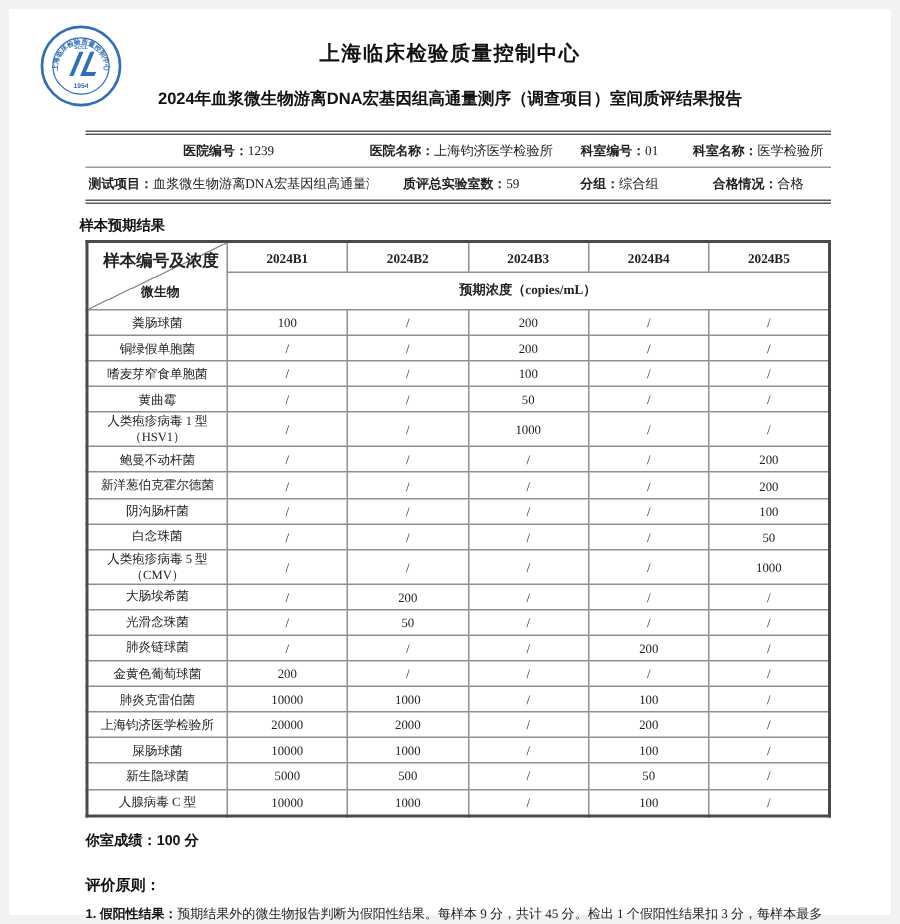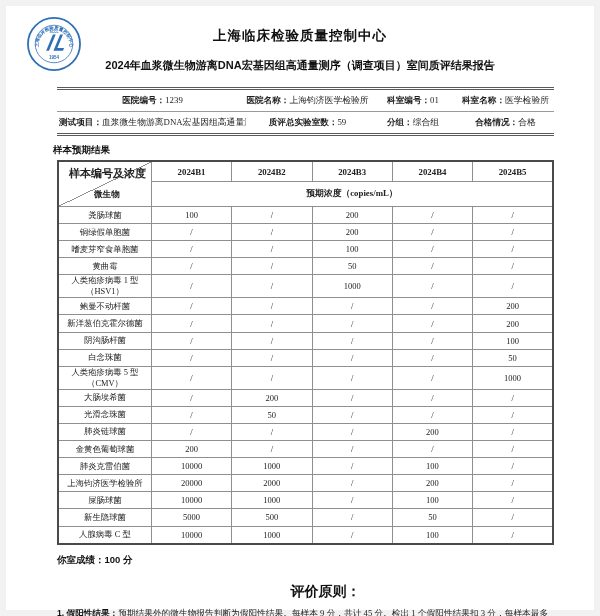--- a/index.html
+++ b/index.html
@@ -75,21 +75,21 @@
   table.main tbody td{height:16.1px;}
   table.main tbody td.name-cell{font-size:8.4px;}
   .score-line{
     margin:9px 0 16px 51px;
     font-family:"Liberation Sans","DejaVu Sans",sans-serif;
     font-weight:bold;font-size:9.5px;color:#111;
   }
   .principles-title{
     margin:8px 0 0 51px;
     font-family:"Liberation Sans","DejaVu Sans",sans-serif;
-    font-weight:bold;font-size:14px;color:#111;text-align:center;
+    font-weight:bold;font-size:10px;color:#111;
   }
   .principle{
     margin:6px 46px 0 51px;width:497px;
     font-size:8.7px;line-height:12.6px;color:#222;
   }
   .principle .lead{
     font-weight:bold;
     font-family:"Liberation Sans","DejaVu Sans",sans-serif;
     font-size:8.6px;color:#111;
   }

